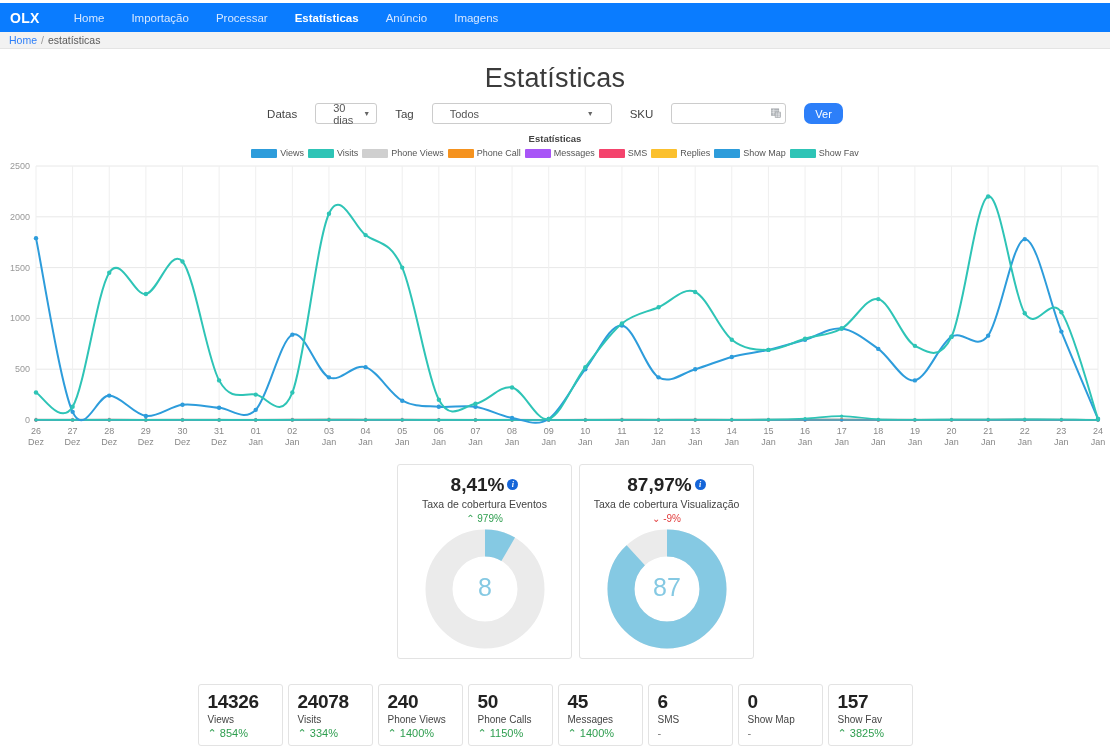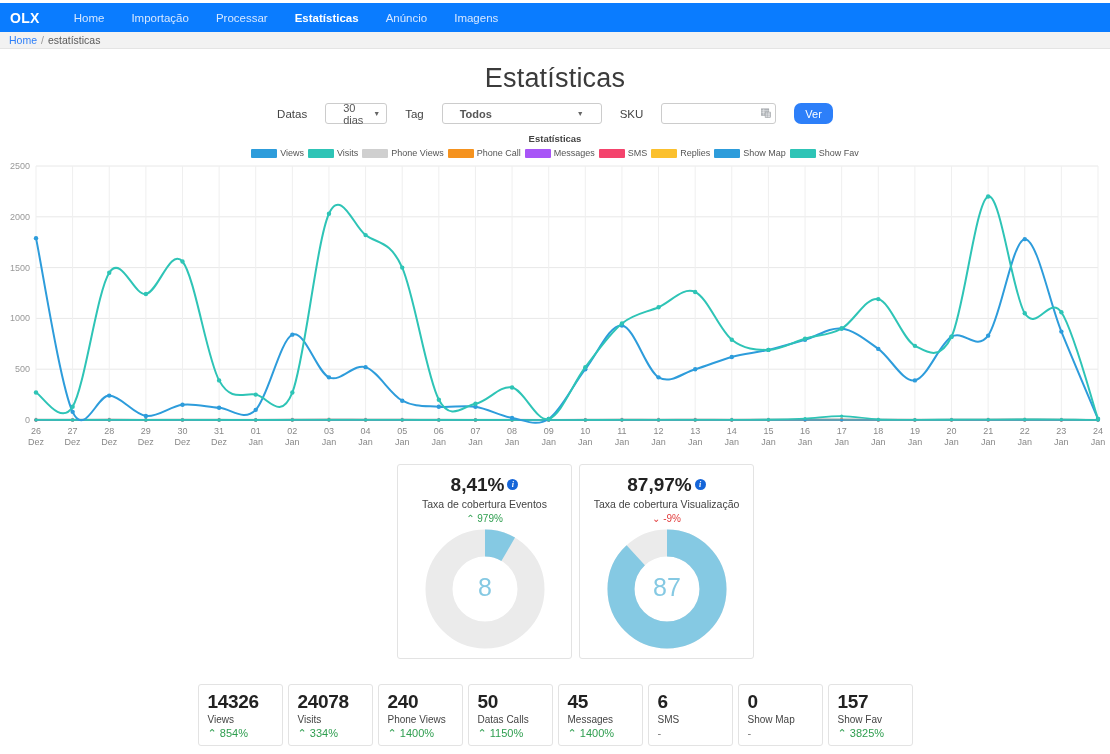--- a/index.html
+++ b/index.html
@@ -37,21 +37,21 @@
   
   .filters{ display:flex; justify-content:center; align-items:center; gap:18px; font-size:11.5px; }
   .filters .lbl{ color:#444; }
   .sel{
     border:1px solid #ccc; background:#fff; border-radius:3px; height:21px;
     display:flex; align-items:center; padding:0 17px; font-size:11px; color:#555;
     position:relative; cursor:pointer;
   }
   .sel .caret{ margin-left:auto; padding-left:10px; font-size:7px; color:#666; }
   .sel-datas{ width:62px; }
-  .sel-tag{ width:160px;font-weight:bold; }
+  .sel-tag{ width:180px; }
   .sku-wrap{ position:relative; }
   .sku-input{
     width:115px; height:21px; border:1px solid #ccc; border-radius:3px;
     font-size:11px; padding:0 20px 0 5px; color:#444; font-family:inherit; background:#fff;
   }
   .sku-icon{
     position:absolute; right:4px; top:4px; width:11px; height:12px;
     display:block; opacity:.75;
   }
   .btn-ver{
@@ -645,21 +645,21 @@
       <div class="stat-lbl">Visits</div>
       <div class="stat-delta up">⌃ 334%</div>
     </div>
     <div class="stat-card">
       <div class="stat-num">240</div>
       <div class="stat-lbl">Phone Views</div>
       <div class="stat-delta up">⌃ 1400%</div>
     </div>
     <div class="stat-card">
       <div class="stat-num">50</div>
-      <div class="stat-lbl">Datas Calls</div>
+      <div class="stat-lbl">Phone Calls</div>
       <div class="stat-delta up">⌃ 1150%</div>
     </div>
     <div class="stat-card">
       <div class="stat-num">45</div>
       <div class="stat-lbl">Messages</div>
       <div class="stat-delta up">⌃ 1400%</div>
     </div>
     <div class="stat-card">
       <div class="stat-num">6</div>
       <div class="stat-lbl">SMS</div>

